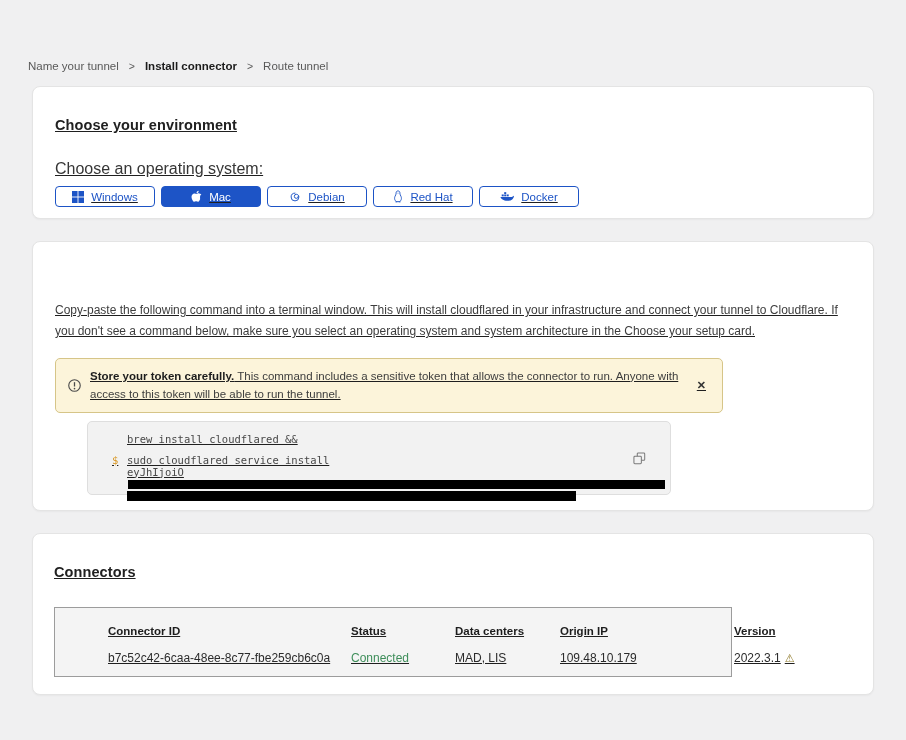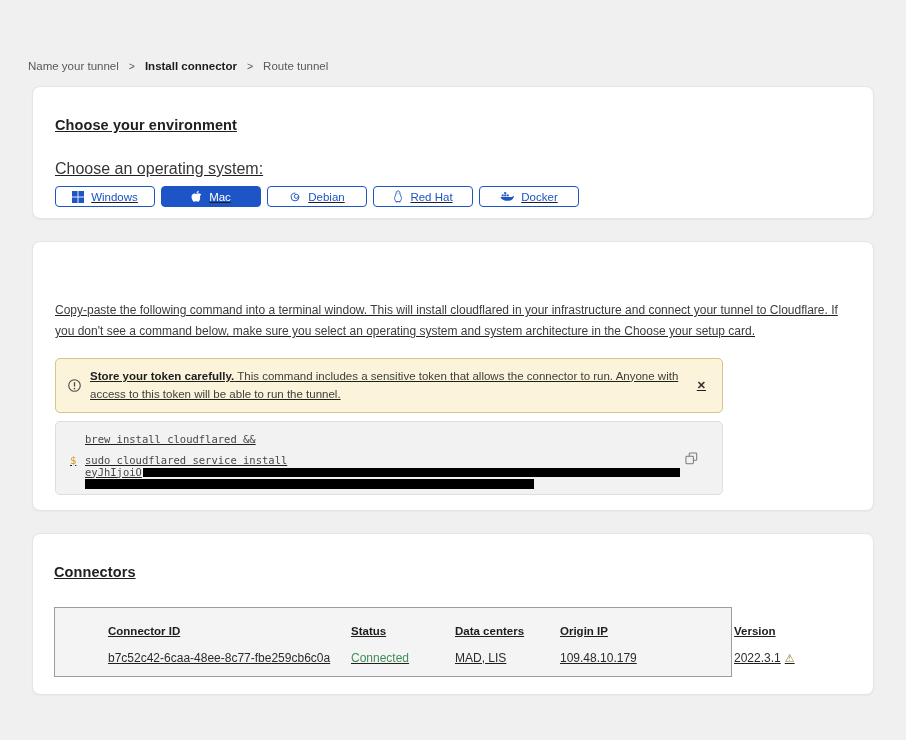--- a/index.html
+++ b/index.html
@@ -87,29 +87,30 @@
     flex: 0 0 auto;
     background: none; border: none;
     font-size: 11px; font-weight: bold; color: #333;
     cursor: pointer; padding: 2px 6px;
     align-self: center;
     font-family: "Liberation Sans", sans-serif;
   }
   .codeblock {
     position: relative;
     margin-top: 8px;
-    width: 668px;
+    width: 584px;
     height: 74px;
     background: #f2f2f2;
     border: 1px solid #dedede;
     border-radius: 5px;
-    padding: 11px 40px 10px 14px;
+    padding: 11px 40px 10px 24px;
     font-family: "DejaVu Sans Mono", "Liberation Mono", monospace;
     font-size: 10.5px;
     color: #474747;
+    margin-left: 32px;
   }
   .code-line1 { margin-left: 15px; }
   .code-cmd-row { display: flex; margin-top: 9px; }
   .code-prompt { width: 15px; color: #d99a2b; flex: 0 0 auto; }
   .code-cmd-body { flex: 1 1 auto; }
   .redact-1 {
     display: inline-block;
     width: 537px; height: 9px;
     background: #000;
     vertical-align: middle;

